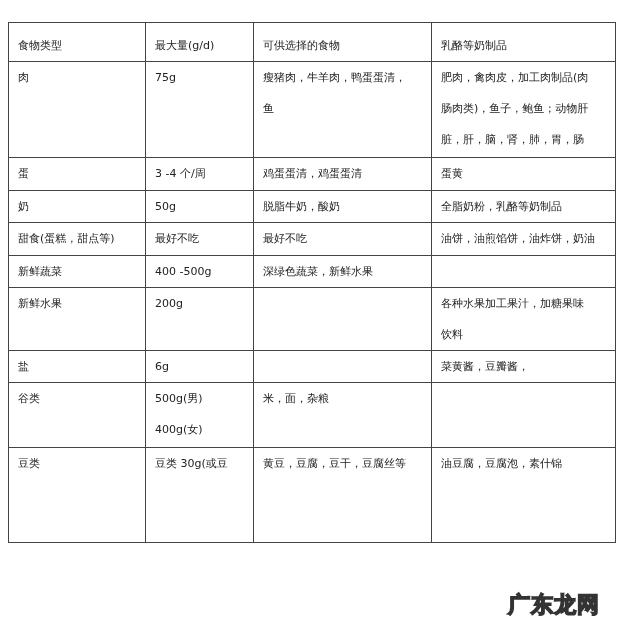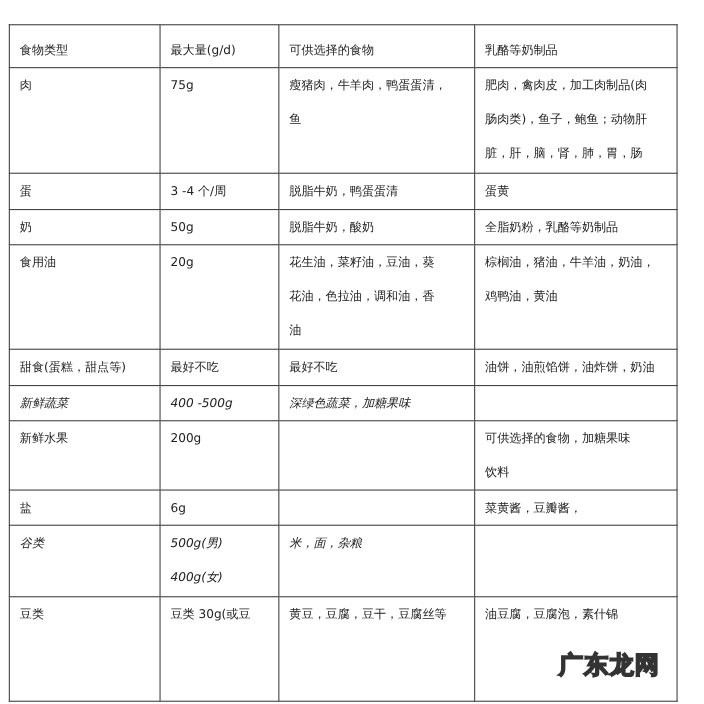--- a/index.html
+++ b/index.html
@@ -53,115 +53,98 @@
         </td>
       </tr>
       <tr style="height: 33px;">
         <td>
           <span class="line">蛋</span>
         </td>
         <td>
           <span class="line">3 -4 个/周</span>
         </td>
         <td>
-          <span class="line">脱脂牛奶，鸭蛋蛋清</span>
+          <span class="line">鸡蛋蛋清，鸡蛋蛋清</span>
         </td>
         <td>
           <span class="line">蛋黄</span>
         </td>
       </tr>
       <tr style="height: 32px;">
         <td>
           <span class="line">奶</span>
         </td>
         <td>
           <span class="line">50g</span>
         </td>
         <td>
           <span class="line">脱脂牛奶，酸奶</span>
         </td>
         <td>
           <span class="line">全脂奶粉，乳酪等奶制品</span>
         </td>
       </tr>
-      <tr style="height: 95px;">
-        <td>
-          <span class="line">食用油</span>
-        </td>
-        <td>
-          <span class="line">20g</span>
-        </td>
-        <td>
-          <span class="line">花生油，菜籽油，豆油，葵</span>
-          <span class="line">花油，色拉油，调和油，香</span>
-          <span class="line">油</span>
-        </td>
-        <td>
-          <span class="line">棕榈油，猪油，牛羊油，奶油，</span>
-          <span class="line">鸡鸭油，黄油</span>
-        </td>
-      </tr>
       <tr style="height: 33px;">
         <td>
           <span class="line">甜食(蛋糕，甜点等)</span>
         </td>
         <td>
           <span class="line">最好不吃</span>
         </td>
         <td>
           <span class="line">最好不吃</span>
         </td>
         <td>
           <span class="line">油饼，油煎馅饼，油炸饼，奶油</span>
         </td>
       </tr>
-      <tr style="height: 32px; font-style: italic;">
+      <tr style="height: 32px;">
         <td>
           <span class="line">新鲜蔬菜</span>
         </td>
         <td>
           <span class="line">400 -500g</span>
         </td>
         <td>
-          <span class="line">深绿色蔬菜，加糖果味</span>
+          <span class="line">深绿色蔬菜，新鲜水果</span>
         </td>
         <td>
           <span class="line"></span>
         </td>
       </tr>
       <tr style="height: 63px; padding-left: 48px;">
         <td>
           <span class="line">新鲜水果</span>
         </td>
         <td>
           <span class="line">200g</span>
         </td>
         <td>
           <span class="line"></span>
         </td>
         <td>
-          <span class="line">可供选择的食物，加糖果味</span>
+          <span class="line">各种水果加工果汁，加糖果味</span>
           <span class="line">饮料</span>
         </td>
       </tr>
       <tr style="height: 32px;">
         <td>
           <span class="line">盐</span>
         </td>
         <td>
           <span class="line">6g</span>
         </td>
         <td>
           <span class="line"></span>
         </td>
         <td>
           <span class="line">菜黄酱，豆瓣酱，</span>
         </td>
       </tr>
-      <tr style="height: 65px; font-style: italic;">
+      <tr style="height: 65px;">
         <td>
           <span class="line">谷类</span>
         </td>
         <td>
           <span class="line">500g(男)</span>
           <span class="line">400g(女)</span>
         </td>
         <td>
           <span class="line">米，面，杂粮</span>
         </td>

